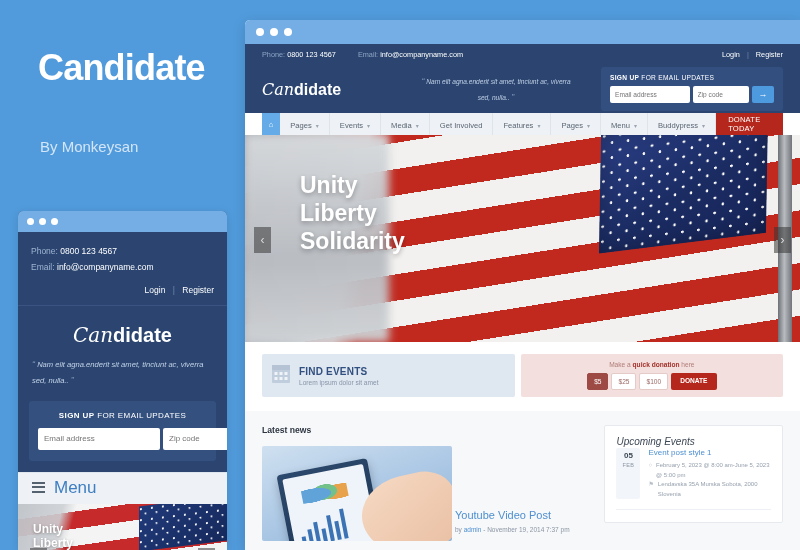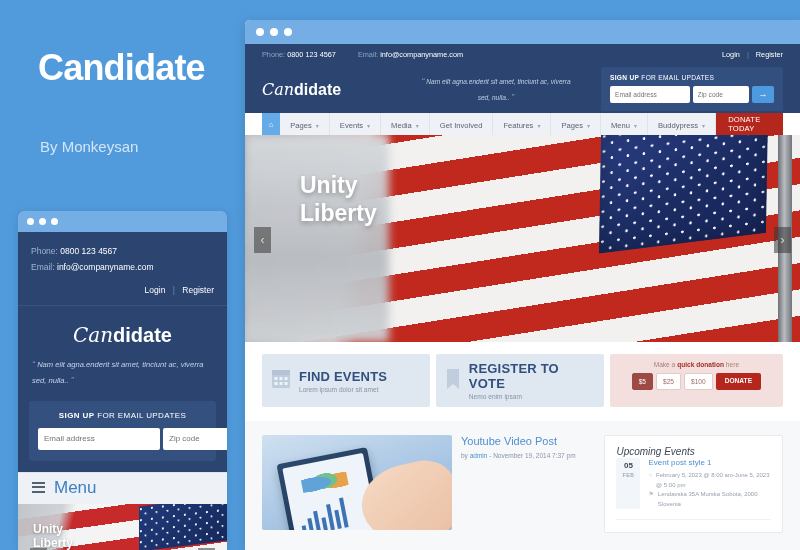--- a/index.html
+++ b/index.html
@@ -240,21 +240,21 @@
   #feature-strip {
     background: #ffffff; padding: 12px 17px 14px 17px;
     display: flex; gap: 6px;
   }
   .feat {
     background: #dfe7f1; flex: 1; min-width: 0; border-radius: 2px;
     display: flex; align-items: center; padding: 7px 9px; gap: 8px; cursor: pointer;
   }
   .feat .ficon { flex: none; opacity: 0.55; }
   .feat h4 {
-    font-size: 13px; font-weight: bold; color: #32507f; letter-spacing: 0.2px;
+    font-size: 10px; font-weight: bold; color: #32507f; letter-spacing: 0.2px;
     margin-bottom: 2px;
   }
   .feat p { font-size: 6.6px; color: #8795a8; }
   #donate-box {
     background: #f3dfdd; flex: 1.05; min-width: 0; border-radius: 2px;
     padding: 7px 8px; text-align: center;
   }
   #donate-title { font-size: 6.6px; color: #b07d79; margin-bottom: 5px; }
   #donate-title b { color: #a4322b; font-weight: bold; }
   #donate-amounts { display: flex; gap: 3px; justify-content: center; }
@@ -265,21 +265,21 @@
   #donate-amounts .amt.sel { background: #9d4a45; color: #ffffff; border-color: #9d4a45; }
   #donate-amounts .dbtn {
     background: #b5271c; color: #ffffff; font-size: 6.6px; font-weight: bold;
     padding: 4px 9px; border-radius: 2px; border: none; cursor: pointer;
   }
 
   
   #news-area { background: #f7f8fa; padding: 14px 17px 0 17px; display: flex; gap: 12px; height: 100%; }
   #news-left { flex: 1.85; min-width: 0; }
   #news-title { font-size: 8.6px; font-weight: bold; color: #2c3540; margin-bottom: 11px; }
-  .post { display: flex; gap: 9px; }
+  .post { display: flex; gap: 3px; align-items: flex-end; }
   .post-thumb {
     width: 190px; height: 95px; flex: none; border-radius: 2px; overflow: hidden;
     background: linear-gradient(160deg,#cfe0f0,#a9c6e4 55%,#8fb3d8);
     position: relative;
   }
   .post-thumb .tablet {
     position: absolute; left: 22px; top: 20px; width: 92px; height: 88px;
     background: linear-gradient(160deg,#2c4a6e,#1d3352);
     border-radius: 4px; transform: rotate(-11deg);
     box-shadow: 0 4px 10px rgba(0,0,0,0.25);
@@ -480,20 +480,21 @@
   </div>
 
   <div id="desk-hero">
     <div class="flagbig"></div>
     <div class="blurbldg"></div>
     <div class="canton"></div>
     <div class="pole"></div>
     <div id="hero-headline">
       <span>Unity</span><br>
       <span>Liberty</span><br>
+      <span>Solidarity</span>
     </div>
 
     <div class="hero-arrow l">‹</div>
     <div class="hero-arrow r">›</div>
   </div>
 
   <div id="feature-strip">
     <div class="feat">
       <span class="ficon">
         <svg width="20" height="21" viewBox="0 0 20 21">
@@ -508,48 +509,38 @@
               <rect x="13.5" y="14" width="3" height="3"></rect>
             </g>
           </svg>
       </span>
       <div>
         <h4>FIND EVENTS</h4>
         <p>Lorem ipsum dolor sit amet</p>
       </div>
     </div>
 
-    <div class="feat">
-      <span class="ficon">
-        <svg width="16" height="22" viewBox="0 0 16 22">
-            <path d="M2 1h12v20l-6-5-6 5z" fill="#a8b8cd"></path>
-          </svg>
-      </span>
-      <div>
-        <h4>REGISTER TO VOTE</h4>
-        <p>Nemo enim ipsam</p>
-      </div>
-    </div>
 
 
     <div id="donate-box">
       <div id="donate-title">
         <span>Make a </span><b>quick donation</b><span> here</span>
       </div>
       <div id="donate-amounts">
         <span class="amt sel">$5</span>
         <span class="amt">$25</span>
         <span class="amt">$100</span>
         <span class="dbtn">DONATE</span>
       </div>
     </div>
   </div>
 
   <div id="news-area">
     <div id="news-left">
+      <div id="news-title">Latest news</div>
       <div class="post">
         <div class="post-thumb">
           <div class="tablet">
             <div class="screen">
               <div class="blob"></div>
               <div class="bars">
                 <i style="height:10px"></i>
                   <i style="height:16px"></i>
                   <i style="height:22px"></i>
                   <i style="height:14px"></i>

